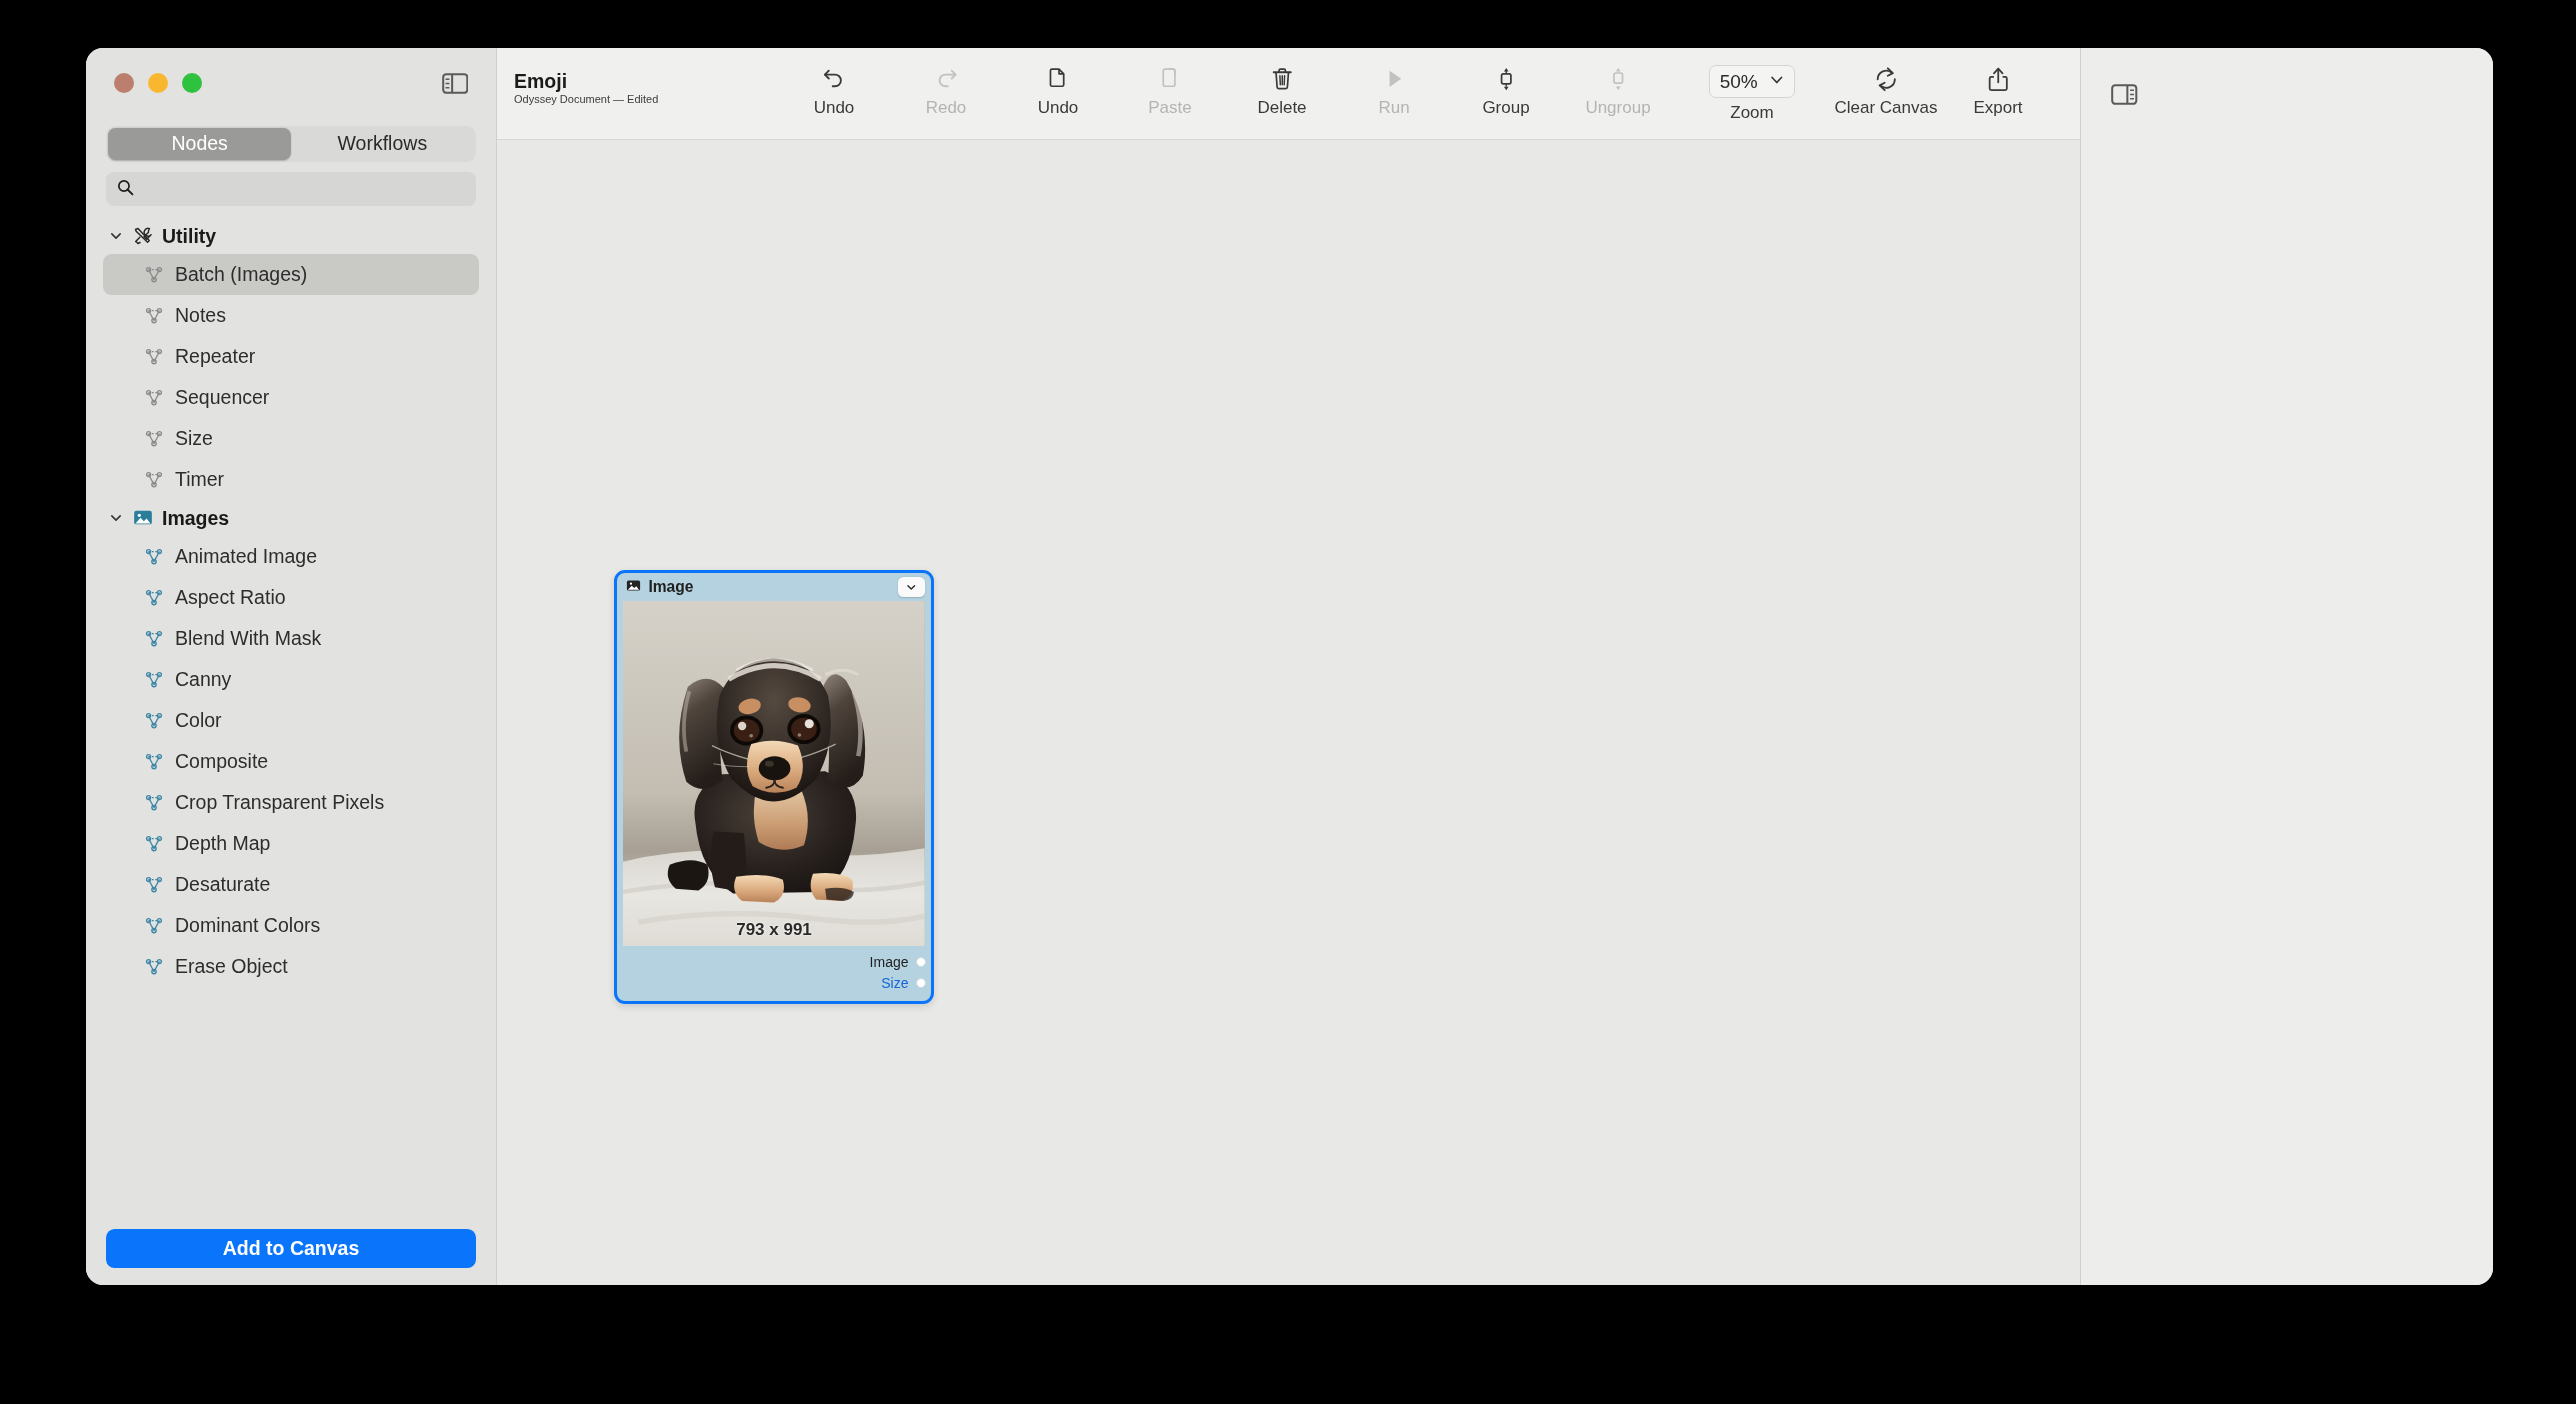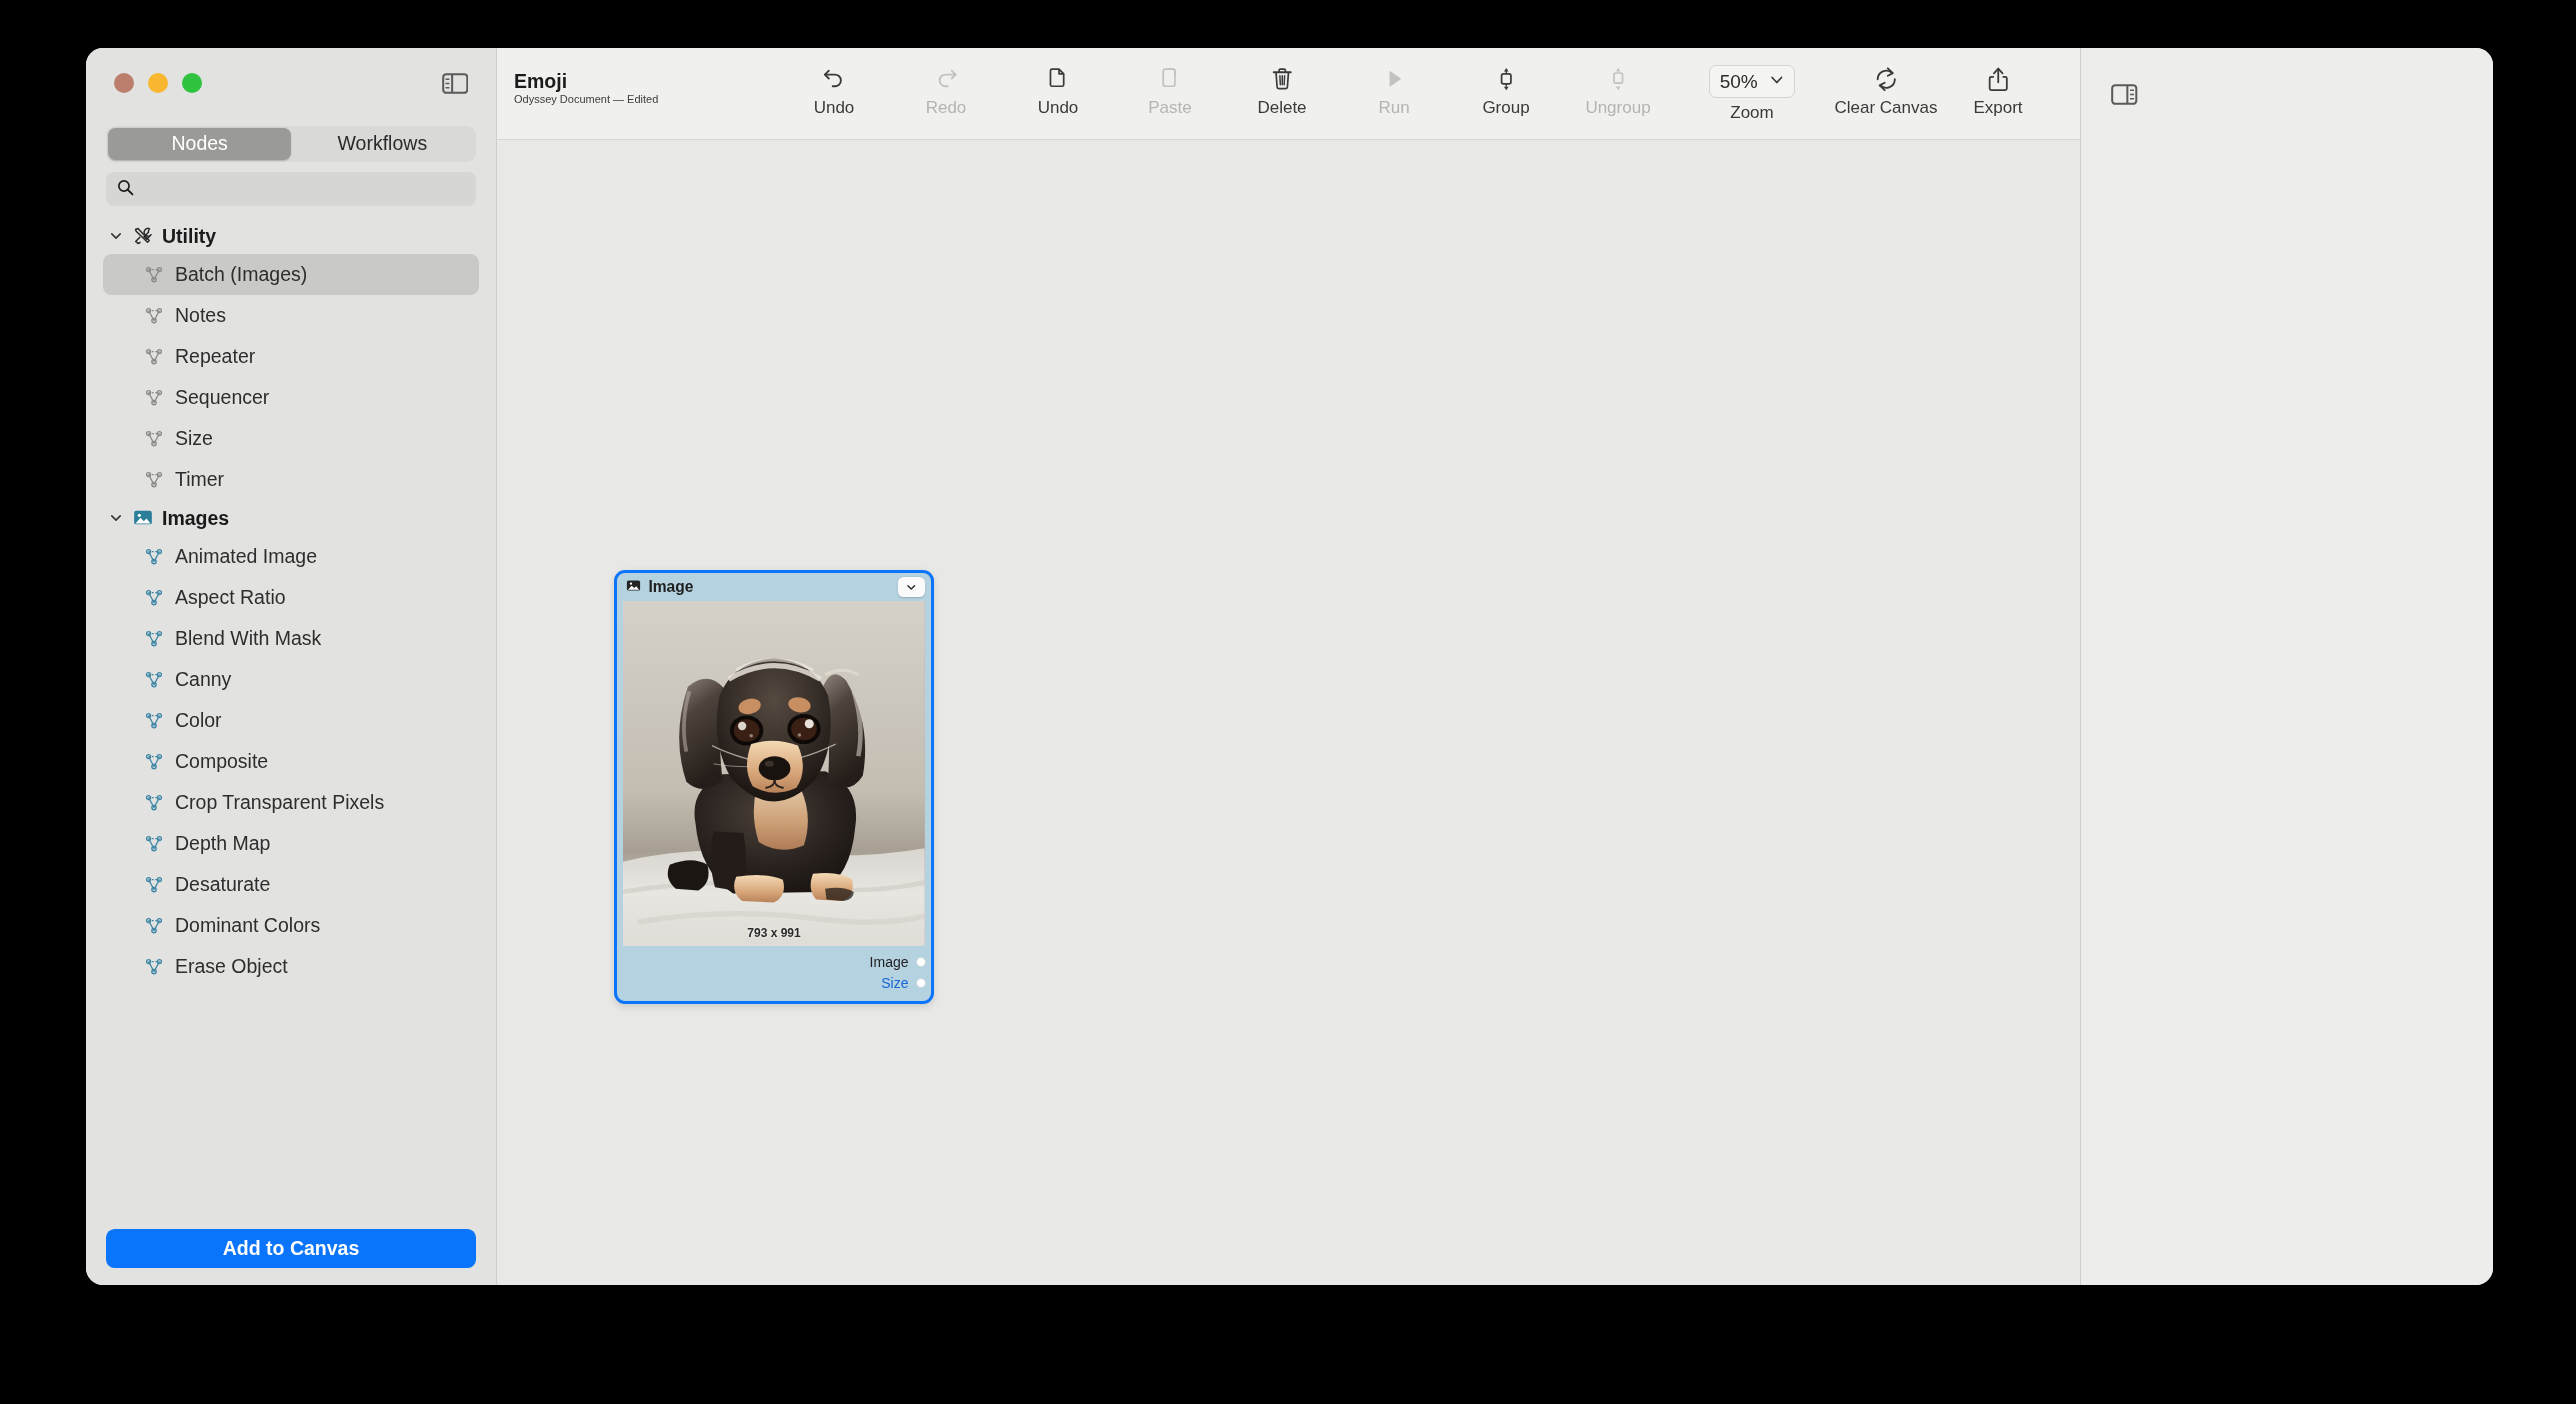--- a/index.html
+++ b/index.html
@@ -250,21 +250,21 @@
     flex: 1;
     position: relative;
     overflow: hidden;
     background: #b9b4ad;
   }
   .node-dims {
     position: absolute;
     left: 0; right: 0;
     bottom: 6.2px;
     text-align: center;
-    font-size: 12px;
+    font-size: 17px;
     font-weight: bold;
     color: #2a2a2a;
     text-shadow: 0 0 3.1px rgba(255,255,255,.85);
   }
   .node-foot {
     flex: 0 0 55px;
     padding: 3.1px 4.7px 4.7px 0;
     display: flex;
     flex-direction: column;
     align-items: flex-end;

